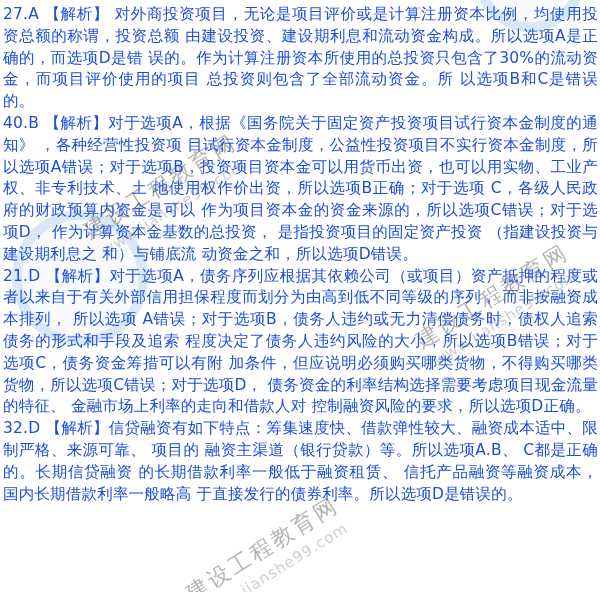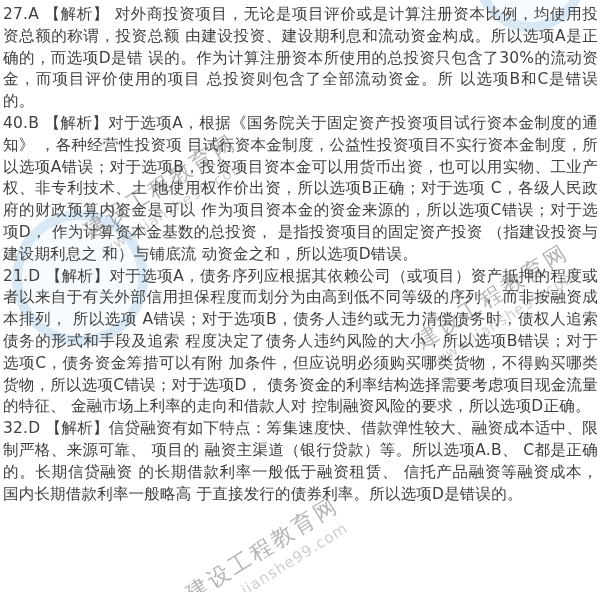--- a/index.html
+++ b/index.html
@@ -17,21 +17,21 @@
   }
   .content {
     position: relative;
     z-index: 2;
     padding: 4px 2px 0 3px;
   }
   .para {
     margin: 0;
     font-size: 15.5px;
     line-height: 21.8px;
-    color: #404040;
+    color: #1d4ed8;
     text-align: justify;
     letter-spacing: 0.2px;
     word-break: break-all;
   }
   
   .wm {
     position: absolute;
     z-index: 1;
     transform: rotate(-32deg);
     text-align: center;

